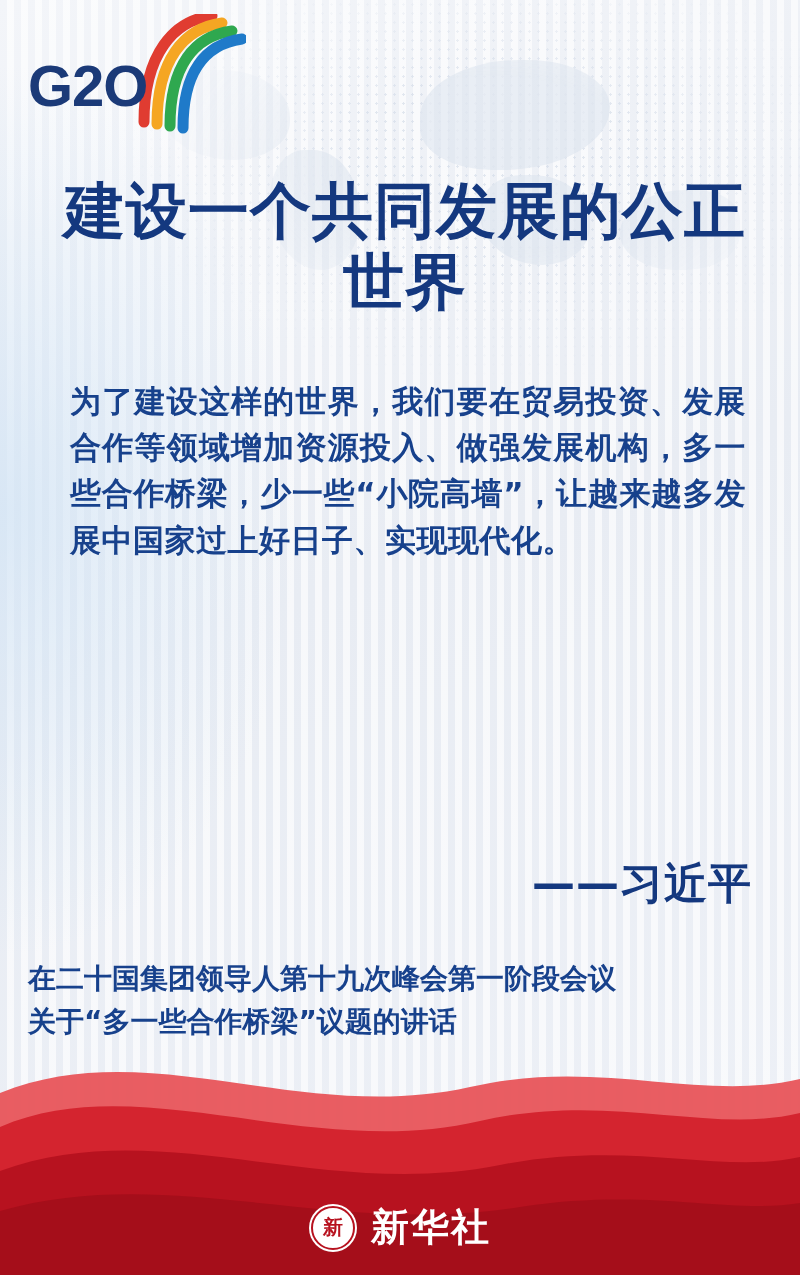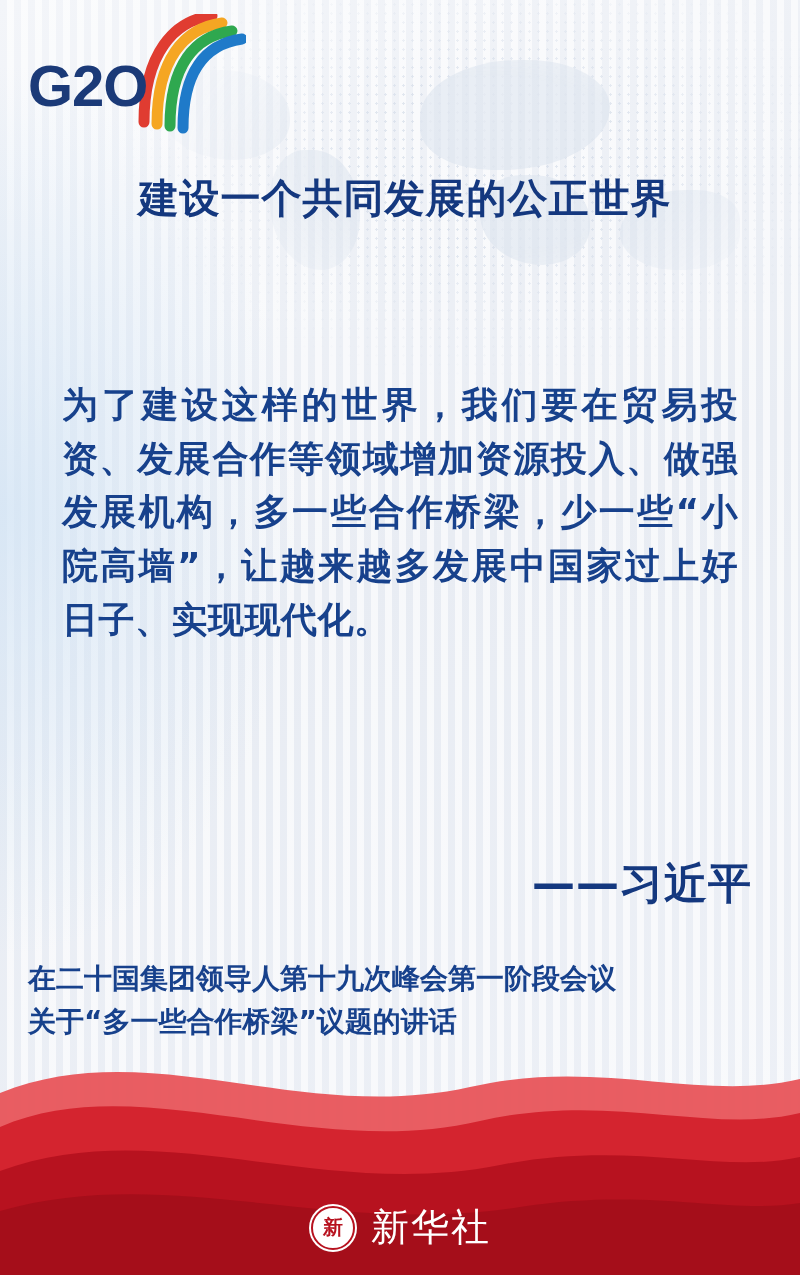--- a/index.html
+++ b/index.html
@@ -81,35 +81,35 @@
   }
 
   
   .headline {
     position: absolute;
     left: 55px;
     top: 175px;
     width: 700px;
     text-align: center;
     color: #14387f;
-    font-size: 40px;
+    font-size: 61px;
     line-height: 1.17;
     font-weight: 700;
     letter-spacing: 1px;
     font-family: "DejaVu Sans", sans-serif;
   }
 
   
   .quote {
     position: absolute;
-    left: 62px;
+    left: 70px;
     top: 378px;
     width: 676px;
     color: #17418c;
-    font-size: 36px;
+    font-size: 31px;
     line-height: 1.49;
     font-weight: 700;
     letter-spacing: 0.5px;
     text-align: justify;
     text-justify: inter-ideograph;
     font-family: "DejaVu Sans", sans-serif;
   }
 
   
   .attribution {
@@ -178,21 +178,21 @@
     display: flex;
     align-items: center;
     justify-content: center;
     font-size: 20px;
     font-weight: 700;
     color: #b7121f;
     font-family: "DejaVu Sans", sans-serif;
   }
   .brand-text {
     font-size: 38px;
-    font-weight: 400;
+    font-weight: 700;
     color: #ffffff;
     letter-spacing: 2px;
     font-family: "DejaVu Sans", sans-serif;
   }
 </style>
 </head>
 <body>
 
 <div class="poster">
 

